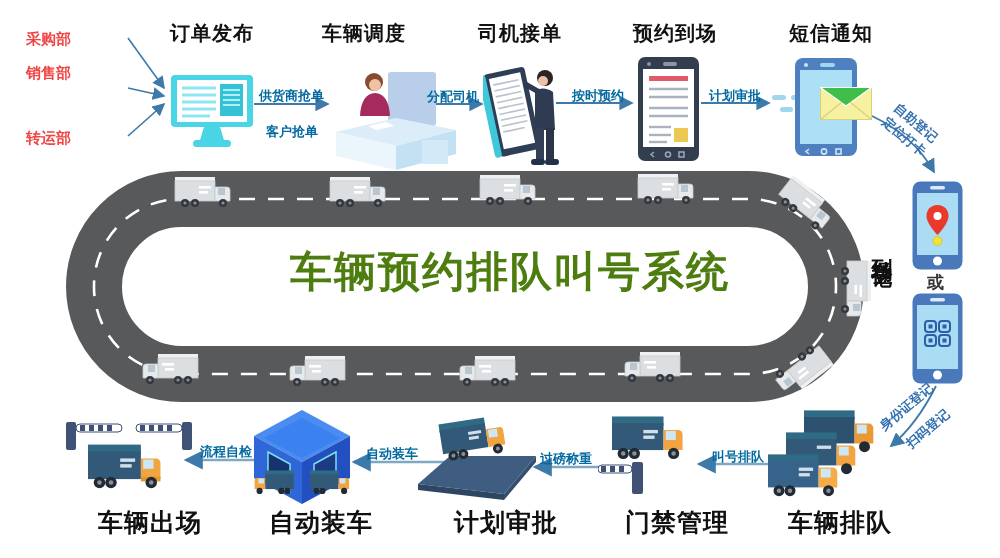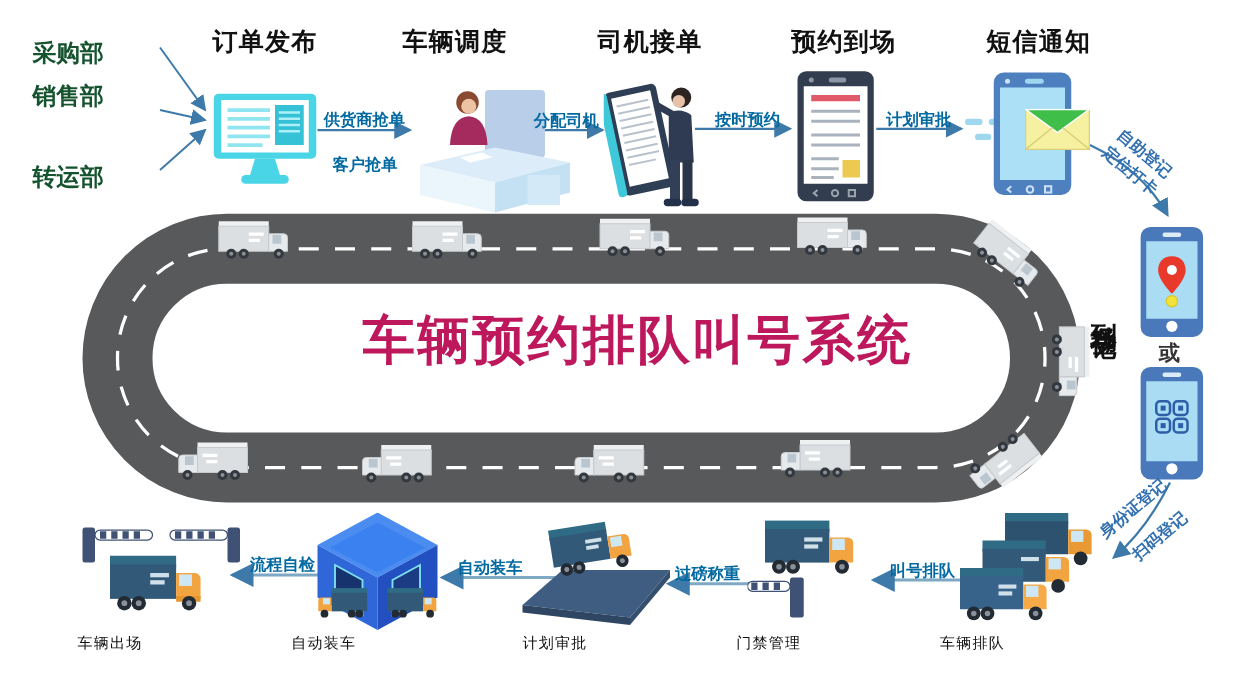--- a/index.html
+++ b/index.html
@@ -1,27 +1,27 @@
 <!DOCTYPE html>
 <html><head>
 <meta charset="utf-8">
 <style>
   html,body{margin:0;padding:0;background:#fff;}
   #canvas{position:relative;width:1000px;height:558px;background:#fff;overflow:hidden;
           font-family:"Liberation Sans","DejaVu Sans",sans-serif;}
   .abs{position:absolute;}
   .step-label{font-size:20px;font-weight:700;color:#111;letter-spacing:1px;white-space:nowrap;z-index:6;}
-  .dept-label{font-size:19px;font-weight:700;color:#14532d;white-space:nowrap;z-index:6;}
+  .dept-label{font-size:15px;font-weight:700;color:#ef4444;white-space:nowrap;z-index:6;}
   .arrow-label{font-size:13px;font-weight:700;color:#0369a1;white-space:nowrap;z-index:6;}
-  .bottom-label{font-size:12px;font-weight:400;color:#111;letter-spacing:1px;white-space:nowrap;z-index:6;text-align:left;}
+  .bottom-label{font-size:25px;font-weight:700;color:#111;letter-spacing:1px;white-space:nowrap;z-index:6;text-align:right;}
   .rot-label{font-size:13px;font-weight:700;color:#3370b0;white-space:nowrap;z-index:6;}
   #road{position:absolute;left:66px;top:171px;width:798px;height:231px;border:56px solid #58595b;
         border-radius:116px;box-sizing:border-box;z-index:1;}
   #title{position:absolute;left:280px;top:244px;width:460px;text-align:center;font-size:42px;
-         font-weight:700;color:#be185d;letter-spacing:2px;z-index:4;white-space:nowrap;}
+         font-weight:700;color:#4d7c0f;letter-spacing:2px;z-index:4;white-space:nowrap;}
   #arrows{position:absolute;left:0;top:0;z-index:3;pointer-events:none;}
   .truck{position:absolute;z-index:4;}
   .icon-group{position:absolute;z-index:5;}
   .vtext{writing-mode:vertical-rl;text-orientation:upright;font-size:21px;font-weight:700;color:#111;
          letter-spacing:3px;line-height:1;z-index:6;}
   .or-text{font-size:17px;font-weight:700;color:#333;z-index:6;}
 </style>
 </head>
 <body>
 

